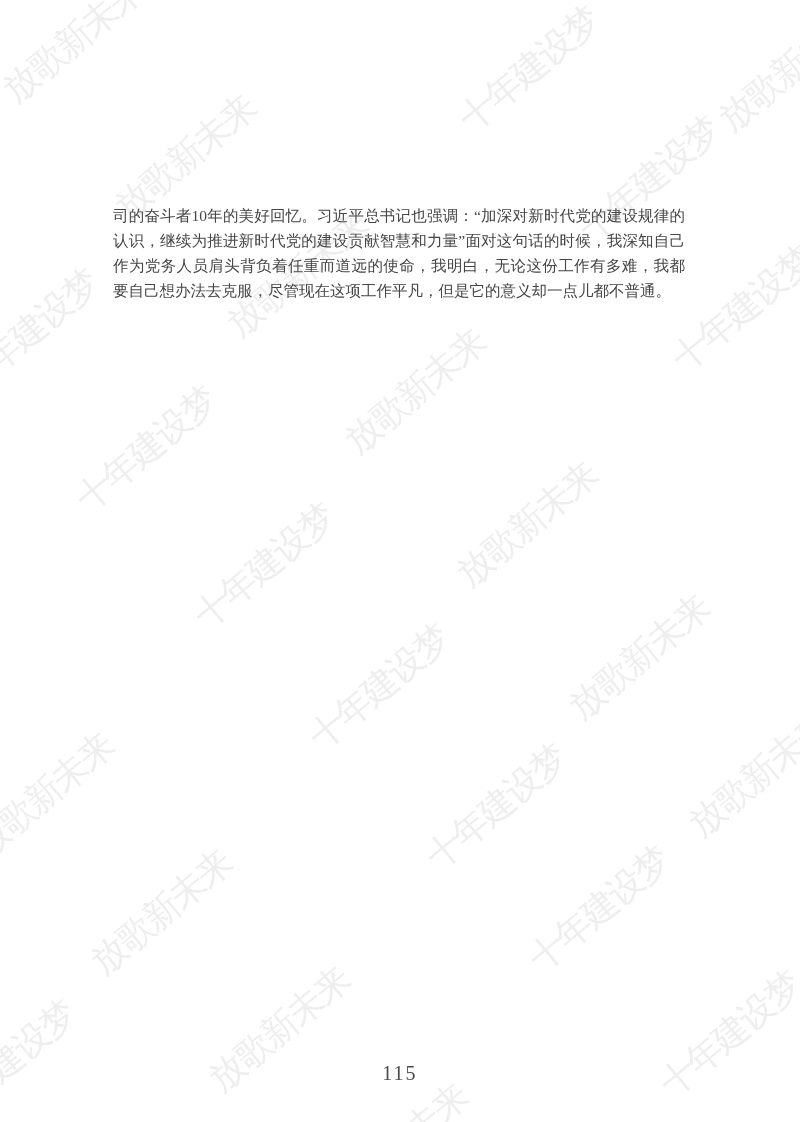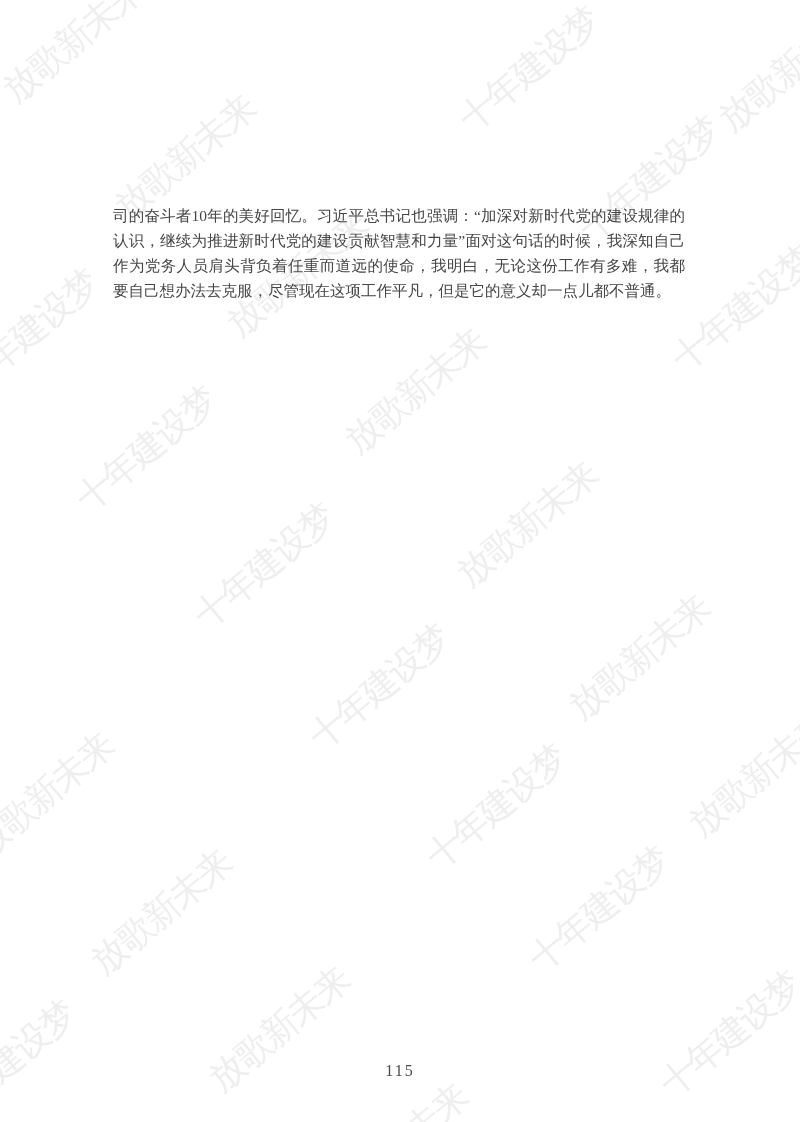--- a/index.html
+++ b/index.html
@@ -47,21 +47,21 @@
   }
   .content p.indent {
     text-indent: 2em;
   }
   .page-number {
     position: absolute;
     left: 0;
     top: 1062px;
     width: 100%;
     text-align: center;
-    font-size: 16px;
+    font-size: 20px;
     letter-spacing: 2px;
     color: #4a4a4a;
   }
 </style>
 </head>
 <body>
 
 <div class="page">
 
   <div class="watermark-layer">

